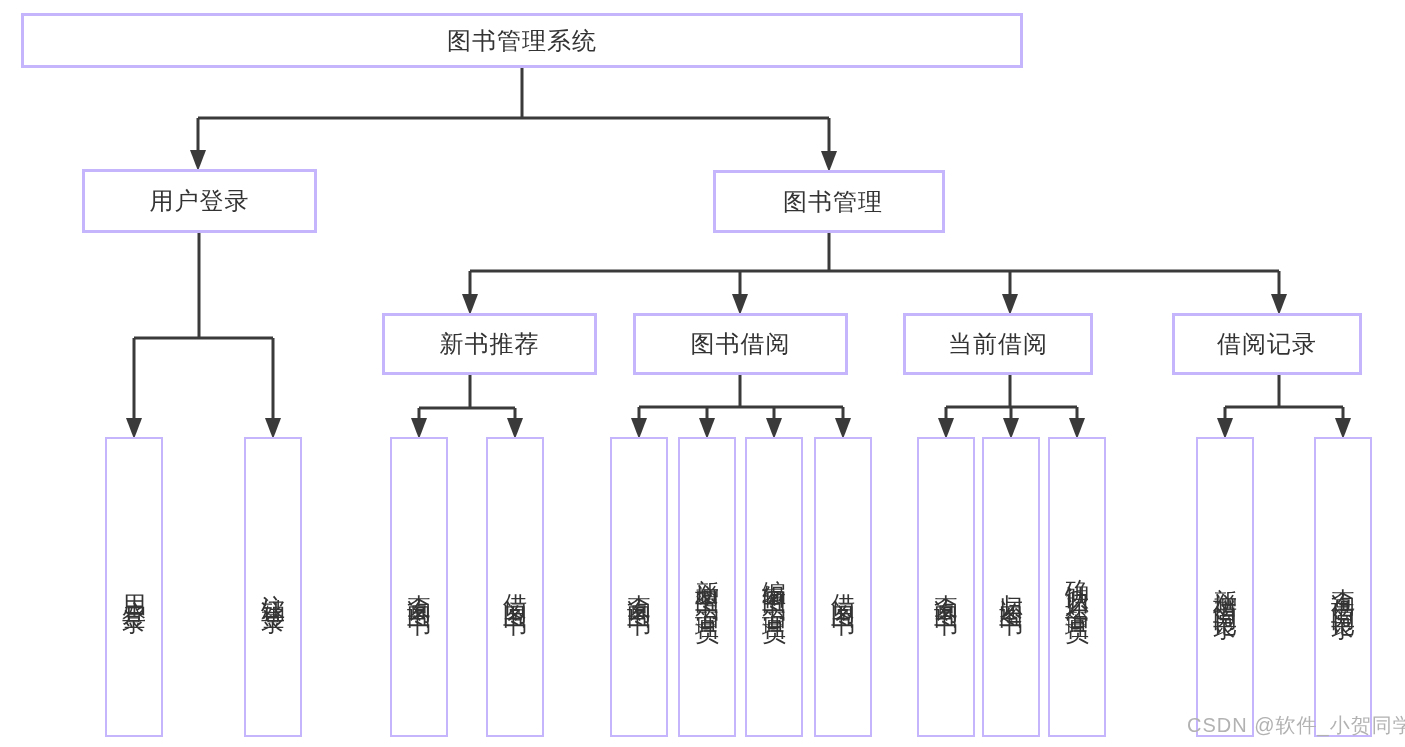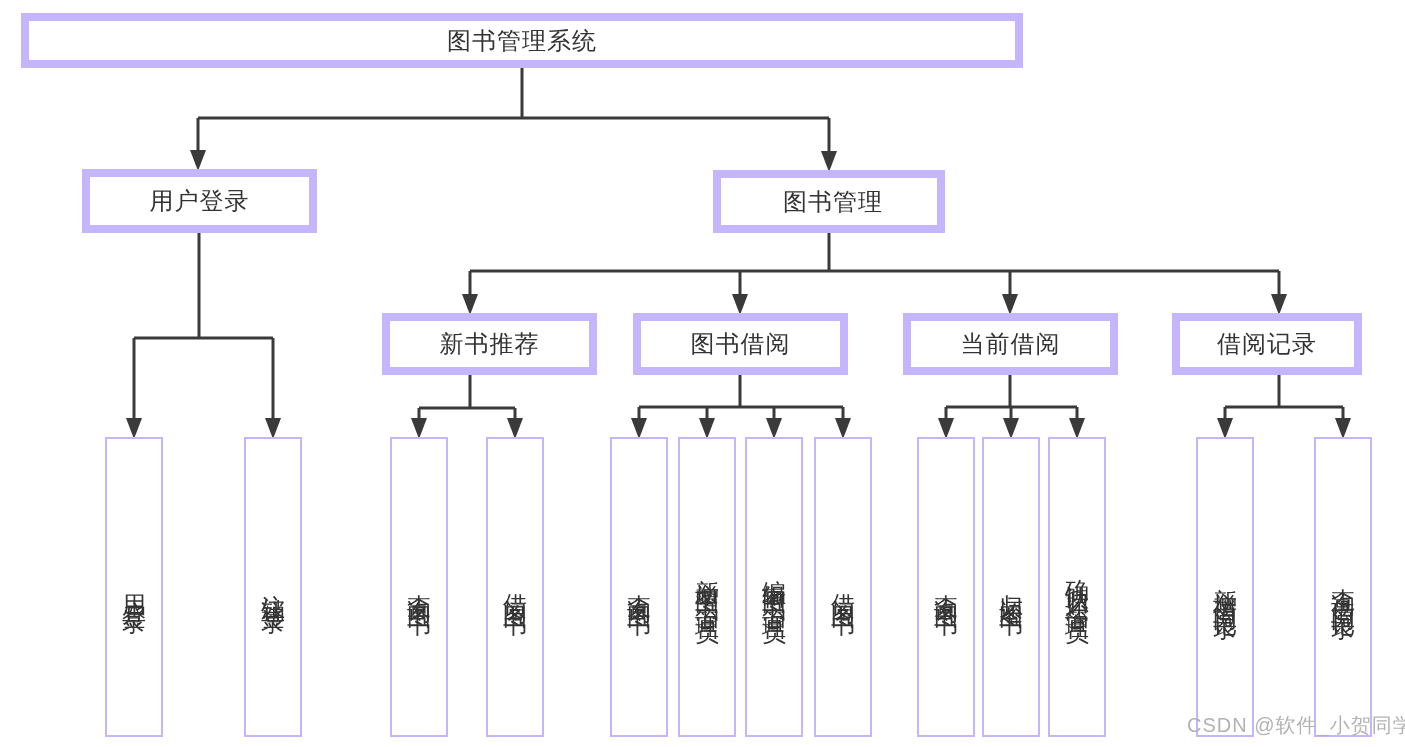--- a/index.html
+++ b/index.html
@@ -16,21 +16,21 @@
     left: 0; top: 0;
     width: 1405px; height: 747px;
     pointer-events: none;
   }
   .wires path { stroke: #3a3a3a; stroke-width: 3; fill: none; }
   .wires polygon { fill: #3a3a3a; stroke: none; }
   .node {
     position: absolute;
     box-sizing: border-box;
     background: #ffffff;
-    border: 8px solid #c4b5fd;
+    border: 3px solid #c4b5fd;
     color: #333333;
     display: flex;
     align-items: center;
     justify-content: center;
     font-size: 24px;
     letter-spacing: 1px;
     white-space: nowrap;
   }
   .leaf {
     border-width: 2px;
@@ -38,21 +38,21 @@
     text-orientation: mixed;
     letter-spacing: 6px;
     font-size: 24px;
   }
   
   .n-root            { left: 21px;   top: 13px;  width: 1002px; height: 55px; }
   .n-user-login      { left: 82px;   top: 169px; width: 235px;  height: 64px; }
   .n-book-mgmt       { left: 713px;  top: 170px; width: 232px;  height: 63px; padding-left: 8px; }
   .n-new-book        { left: 362px;  top: 313px; width: 215px;  height: 62px; margin-left: 20px; }
   .n-book-borrow     { left: 633px;  top: 313px; width: 215px;  height: 62px; }
-  .n-current-borrow  { left: 903px;  top: 313px; width: 215px;  height: 62px; }
+  .n-current-borrow  { left: 903px;  top: 313px; width: 190px;  height: 62px; }
   .n-borrow-records  { left: 1172px; top: 313px; width: 190px;  height: 62px; }
   .lf { top: 437px; width: 58px; height: 300px; }
   .l1  { left: 105px; }
   .l2  { left: 244px; }
   .l3  { left: 390px; }
   .l4  { left: 486px; }
   .l5  { left: 610px; }
   .l6  { left: 678px; }
   .l7  { left: 745px; }
   .l8  { left: 814px; }

